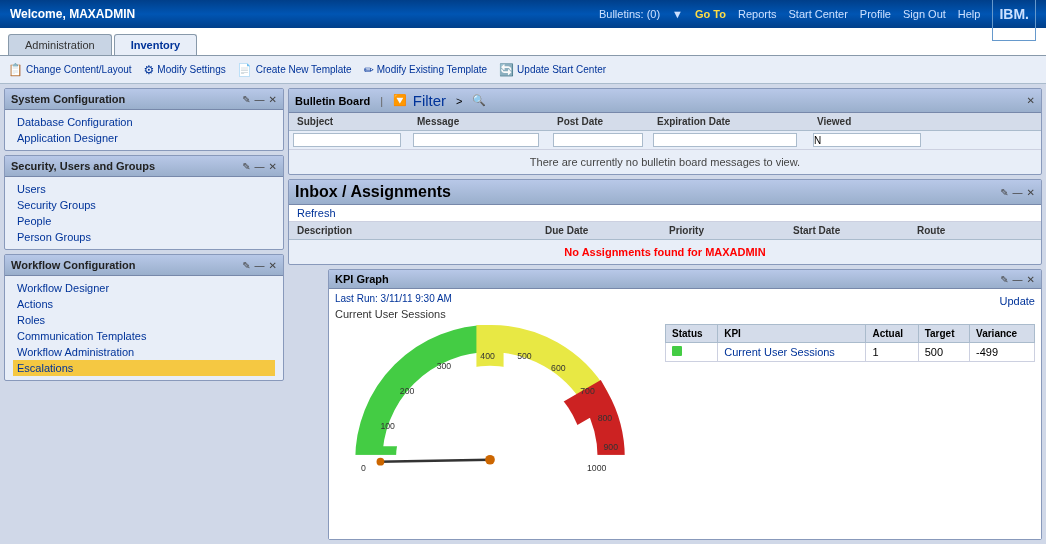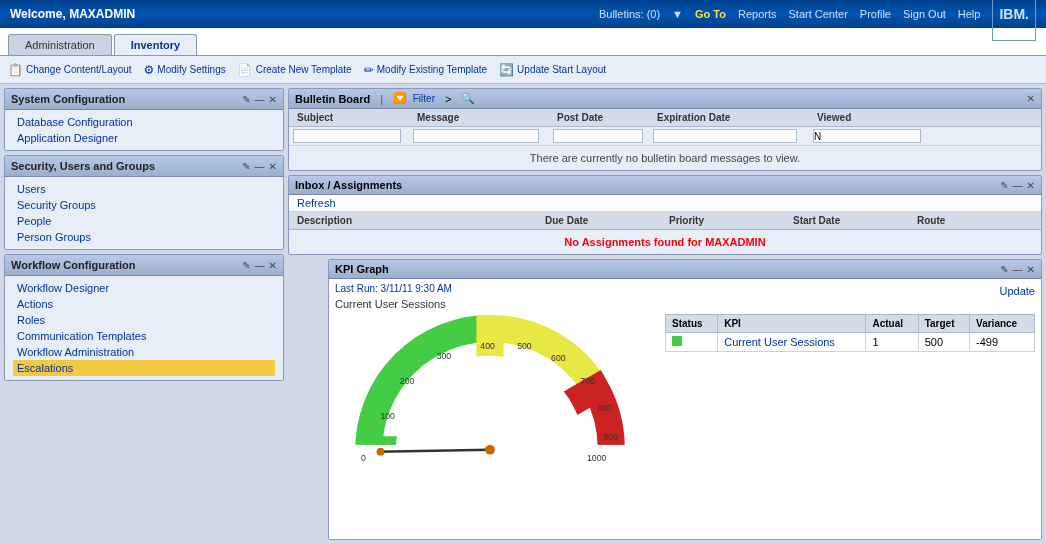--- a/index.html
+++ b/index.html
@@ -120,21 +120,21 @@
     .bulletin-panel { flex-shrink: 0; }
     .bulletin-header {
       background: linear-gradient(180deg, #b8c8e8 0%, #9aafcc 100%);
       padding: 3px 6px;
       display: flex;
       align-items: center;
       gap: 6px;
       border-bottom: 1px solid #7788aa;
     }
     .bulletin-title { font-weight: bold; font-size: 11px; }
-    .filter-btn { font-size: 10px; color: #003399; cursor: pointer; display: flex; align-items: center; gap: 2px; }
+    .filter-btn { font-size: 15px; color: #003399; cursor: pointer; display: flex; align-items: center; gap: 2px; }
 
     .table-header {
       display: grid;
       grid-template-columns: 120px 140px 100px 160px 120px;
       background: #d4dcea;
       border-bottom: 1px solid #aabbcc;
       padding: 2px 4px;
     }
     .table-header-cell { font-size: 10px; font-weight: bold; color: #333; padding: 1px 4px; }
     .table-row-input {
@@ -147,21 +147,21 @@
     .no-data-msg { text-align: center; font-size: 11px; color: #444; padding: 6px; }
 
     
     .inbox-header {
       background: linear-gradient(180deg, #b8c8e8 0%, #9aafcc 100%);
       padding: 3px 6px;
       display: flex;
       align-items: center;
       border-bottom: 1px solid #7788aa;
     }
-    .inbox-title { font-weight: bold; font-size: 11px; }
+    .inbox-title { font-weight: bold; font-size: 16px; }
     .inbox-controls { margin-left: auto; display: flex; gap: 4px; }
     .refresh-link { color: #003399; font-size: 11px; cursor: pointer; }
 
     .inbox-table-header {
       display: grid;
       grid-template-columns: 2fr 1fr 1fr 1fr 1fr;
       background: #d4dcea;
       border-bottom: 1px solid #aabbcc;
       padding: 2px 4px;
     }
@@ -246,21 +246,21 @@
   <div class="toolbar-btn">
     <span class="icon">📄</span>
     <span>Create New Template</span>
   </div>
   <div class="toolbar-btn">
     <span class="icon">✏</span>
     <span>Modify Existing Template</span>
   </div>
   <div class="toolbar-btn">
     <span class="icon">🔄</span>
-    <span>Update Start Layout</span>
+    <span>Update Start Center</span>
   </div>
 </div>
 
 <div class="main-layout">
 
   <div class="sidebar">
 
     <div class="panel">
       <div class="panel-header">
         <span class="panel-title">System Configuration</span>

